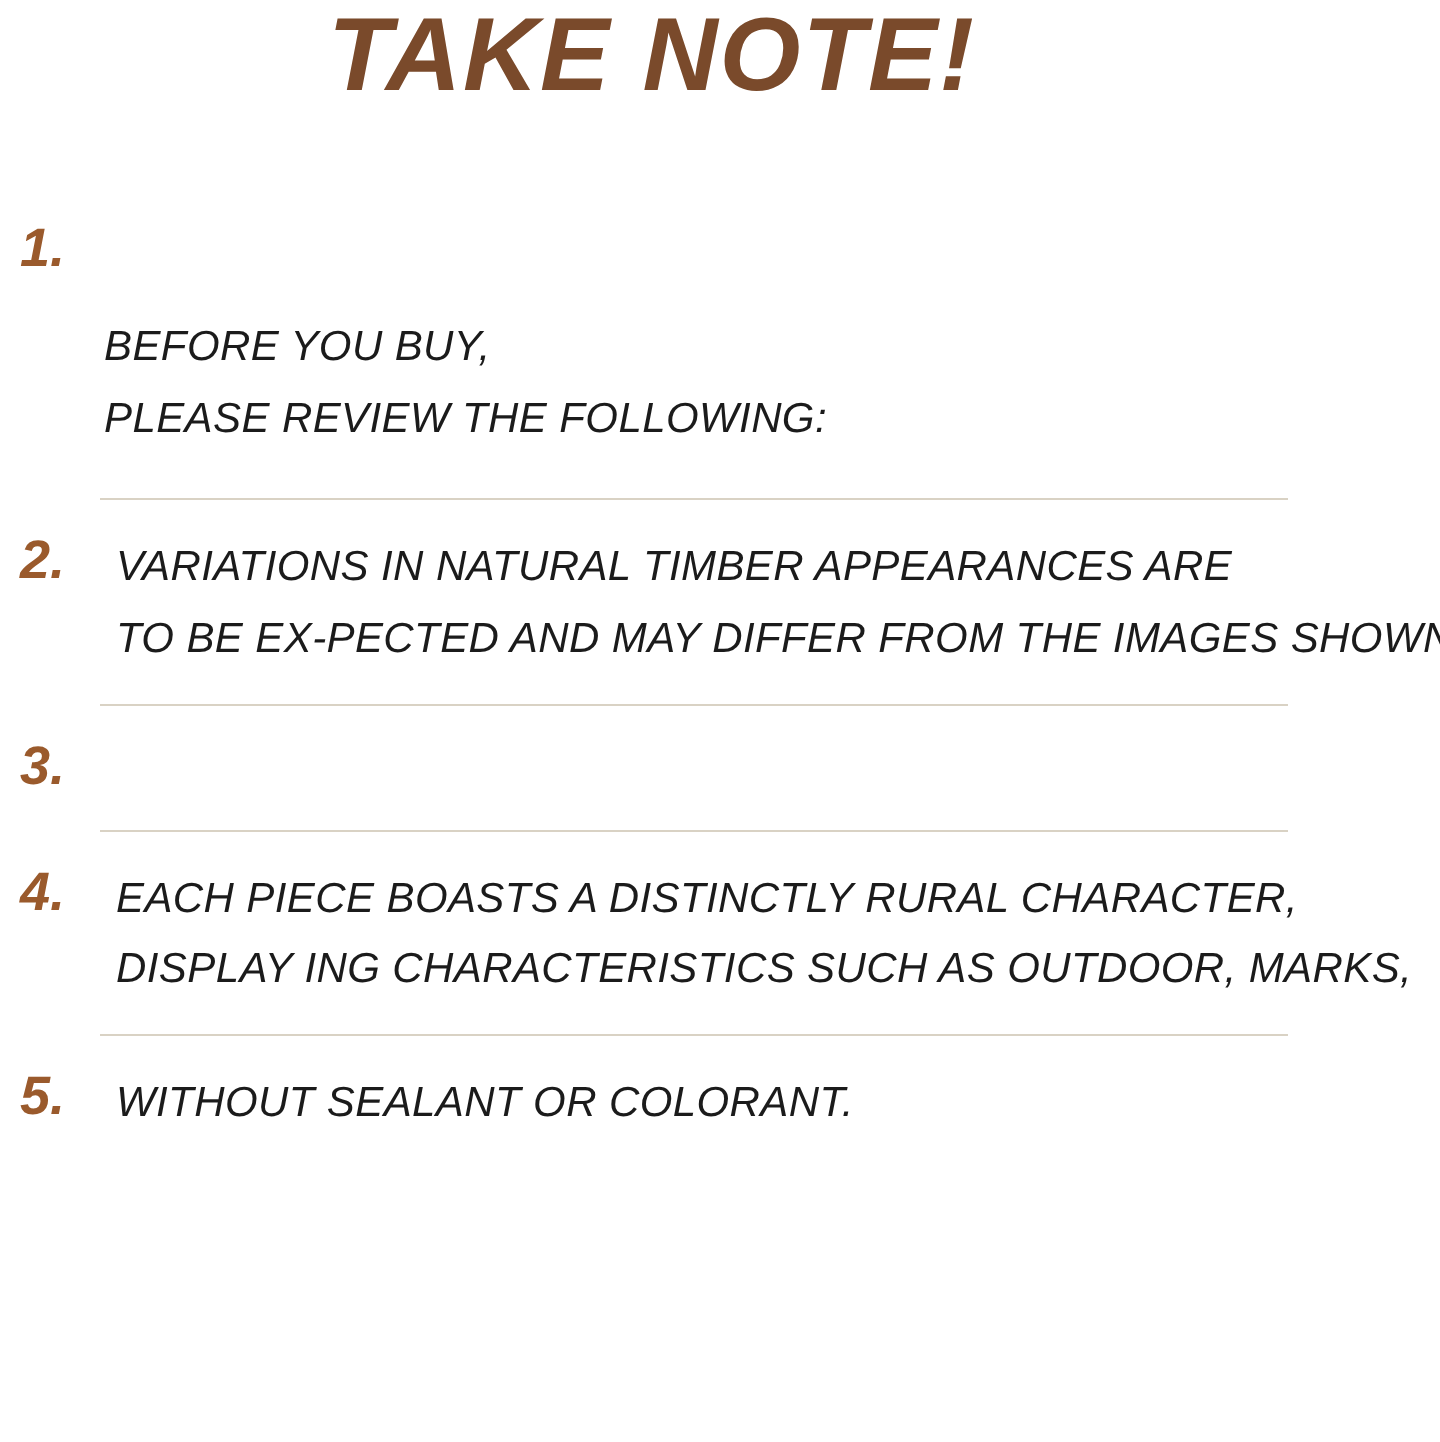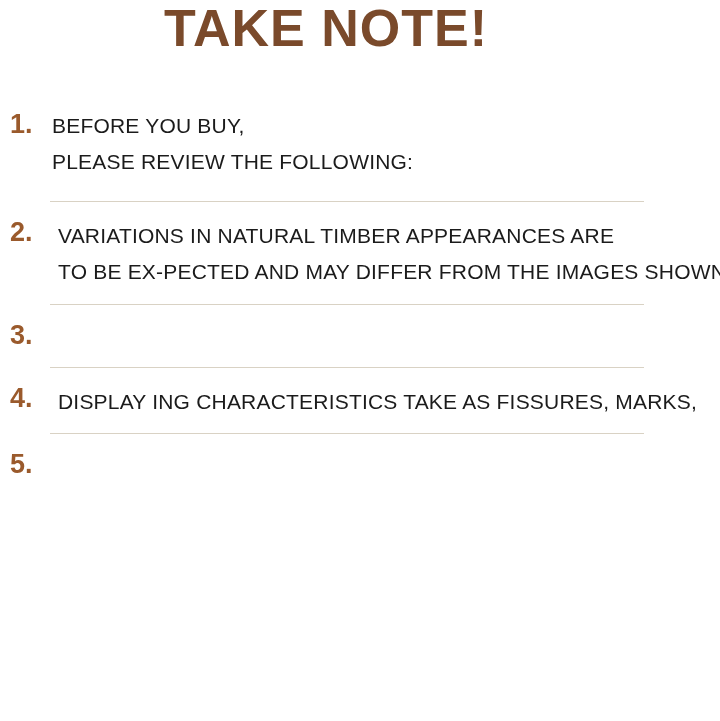--- a/index.html
+++ b/index.html
@@ -12,20 +12,21 @@
     background: #ffffff;
     font-family: "Liberation Sans", sans-serif;
     overflow: hidden;
   }
   .page {
     position: relative;
     width: 652px;
     height: 721px;
     box-sizing: border-box;
     padding: 0 8px 0 8px;
+    font-style: italic;
   }
   .title {
     text-align: center;
     color: #7a4a2b;
     font-size: 52px;
     font-weight: bold;
     letter-spacing: 1px;
     line-height: 1.0;
     padding-top: 2px;
     margin: 0 0 0 0;
@@ -60,21 +61,21 @@
   }
   .body .line {
     white-space: nowrap;
   }
   .divider {
     height: 1px;
     background: #d9d2c4;
     margin: 14px 0 14px 42px;
   }
   .item-1 .num { padding-top: 2px; }
-  .item-1 .body { padding-left: 4px; }
+  .item-1 .body { padding-left: 4px; margin-top: 48px; }
   .item-2 .body, .item-3 .body, .item-4 .body, .item-5 .body { padding-left: 10px; }
   .gap-1 { margin-top: 22px; }
 </style>
 </head>
 <body>
 
 <div class="page">
 
   <h1 class="title">TAKE NOTE!</h1>
 
@@ -104,26 +105,28 @@
       <div class="num">3.</div>
       <div class="body">
       </div>
     </div>
 
     <div class="divider"></div>
 
     <div class="item item-4">
       <div class="num">4.</div>
       <div class="body">
-        <div class="line">DISPLAY ING CHARACTERISTICS TAKE AS FISSURES, MARKS,</div>
+        <div class="line">EACH PIECE BOASTS A DISTINCTLY RURAL CHARACTER,</div>
+        <div class="line">DISPLAY ING CHARACTERISTICS SUCH AS OUTDOOR, MARKS,</div>
       </div>
     </div>
 
     <div class="divider"></div>
 
     <div class="item item-5">
       <div class="num">5.</div>
       <div class="body">
+        <div class="line">WITHOUT SEALANT OR COLORANT.</div>
       </div>
     </div>
 
   </div>
 </div>
 
 </body></html>

